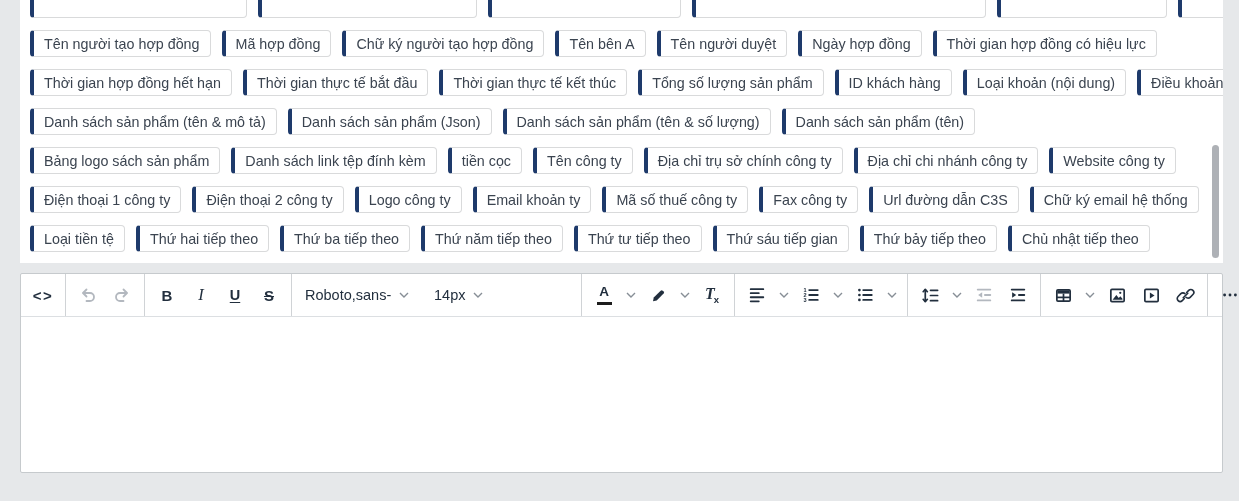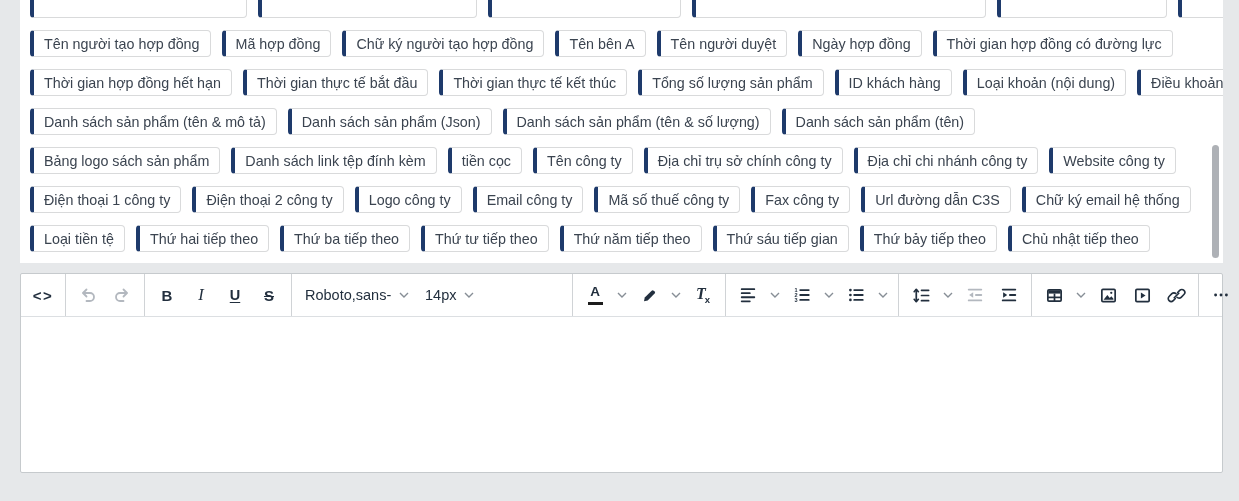--- a/index.html
+++ b/index.html
@@ -72,21 +72,21 @@
   .tb-select {
     height: 34px; border: none; background: transparent;
     display: flex; align-items: center; gap: 8px;
     font-family: "Liberation Sans", sans-serif;
     font-size: 14.5px; color: var(--toolbar-icon, #222f3e);
     cursor: pointer; padding: 0 8px;
   }
   .tb-select .chev { color: #878e96; display: flex; align-items: center; }
   .tb-select.family { width: 120px; }
   .tb-select.family .lbl { flex: 1; overflow: hidden; white-space: nowrap; text-align: left; }
-  .tb-select.size { width: 150px; justify-content: flex-start; }
+  .tb-select.size { width: 150px; justify-content: flex-start; margin-left: 9px; }
 
   .code-glyph { font-size: 15px; font-weight: 700; letter-spacing: 1.5px; }
   .glyph-b { font-size: 15px; font-weight: 700; }
   .glyph-i { font-family: "Liberation Serif", serif; font-style: italic; font-size: 16.5px; font-weight: 500; }
   .glyph-u { font-size: 14.5px; font-weight: 600; text-decoration: underline; text-underline-offset: 2px; }
   .glyph-s { font-size: 15px; font-weight: 600; text-decoration: line-through; }
   .fc-wrap { display: flex; flex-direction: column; align-items: center; }
   .fc-a { font-size: 13.5px; font-weight: 700; line-height: 1.1; }
   .fc-bar { width: 15px; height: 3px; background: #1d1d1d; margin-top: 1.5px; }
   .clearfmt { display: flex; align-items: flex-start; }
@@ -110,21 +110,21 @@
           <div class="chip" style="width: 170px;"></div>
           <div class="chip" style="width: 120px;"></div>
         </div>
         <div class="chip-row">
           <div class="chip">Tên người tạo hợp đồng</div>
           <div class="chip">Mã hợp đồng</div>
           <div class="chip">Chữ ký người tạo hợp đồng</div>
           <div class="chip">Tên bên A</div>
           <div class="chip">Tên người duyệt</div>
           <div class="chip">Ngày hợp đồng</div>
-          <div class="chip">Thời gian hợp đồng có đường lực</div>
+          <div class="chip">Thời gian hợp đồng có hiệu lực</div>
         </div>
         <div class="chip-row">
           <div class="chip">Thời gian hợp đồng hết hạn</div>
           <div class="chip">Thời gian thực tế bắt đầu</div>
           <div class="chip">Thời gian thực tế kết thúc</div>
           <div class="chip">Tổng số lượng sản phẩm</div>
           <div class="chip">ID khách hàng</div>
           <div class="chip">Loại khoản (nội dung)</div>
           <div class="chip">Điều khoản (encoded)</div>
         </div>
@@ -140,32 +140,32 @@
           <div class="chip">tiền cọc</div>
           <div class="chip">Tên công ty</div>
           <div class="chip">Địa chỉ trụ sở chính công ty</div>
           <div class="chip">Địa chỉ chi nhánh công ty</div>
           <div class="chip">Website công ty</div>
         </div>
         <div class="chip-row">
           <div class="chip">Điện thoại 1 công ty</div>
           <div class="chip">Điện thoại 2 công ty</div>
           <div class="chip">Logo công ty</div>
-          <div class="chip">Email công ty</div>
+          <div class="chip">Email khoản ty</div>
           <div class="chip">Mã số thuế công ty</div>
           <div class="chip">Fax công ty</div>
           <div class="chip">Url đường dẫn C3S</div>
           <div class="chip">Chữ ký email hệ thống</div>
         </div>
         <div class="chip-row">
           <div class="chip">Loại tiền tệ</div>
           <div class="chip">Thứ hai tiếp theo</div>
           <div class="chip">Thứ ba tiếp theo</div>
+          <div class="chip">Thứ năm tiếp theo</div>
           <div class="chip">Thứ tư tiếp theo</div>
-          <div class="chip">Thứ năm tiếp theo</div>
           <div class="chip">Thứ sáu tiếp gian</div>
           <div class="chip">Thứ bảy tiếp theo</div>
           <div class="chip">Chủ nhật tiếp theo</div>
         </div>
       </div>
     <div class="scroll-thumb"></div>
   </div>
 
   <div class="editor-panel">
     <div class="toolbar">

